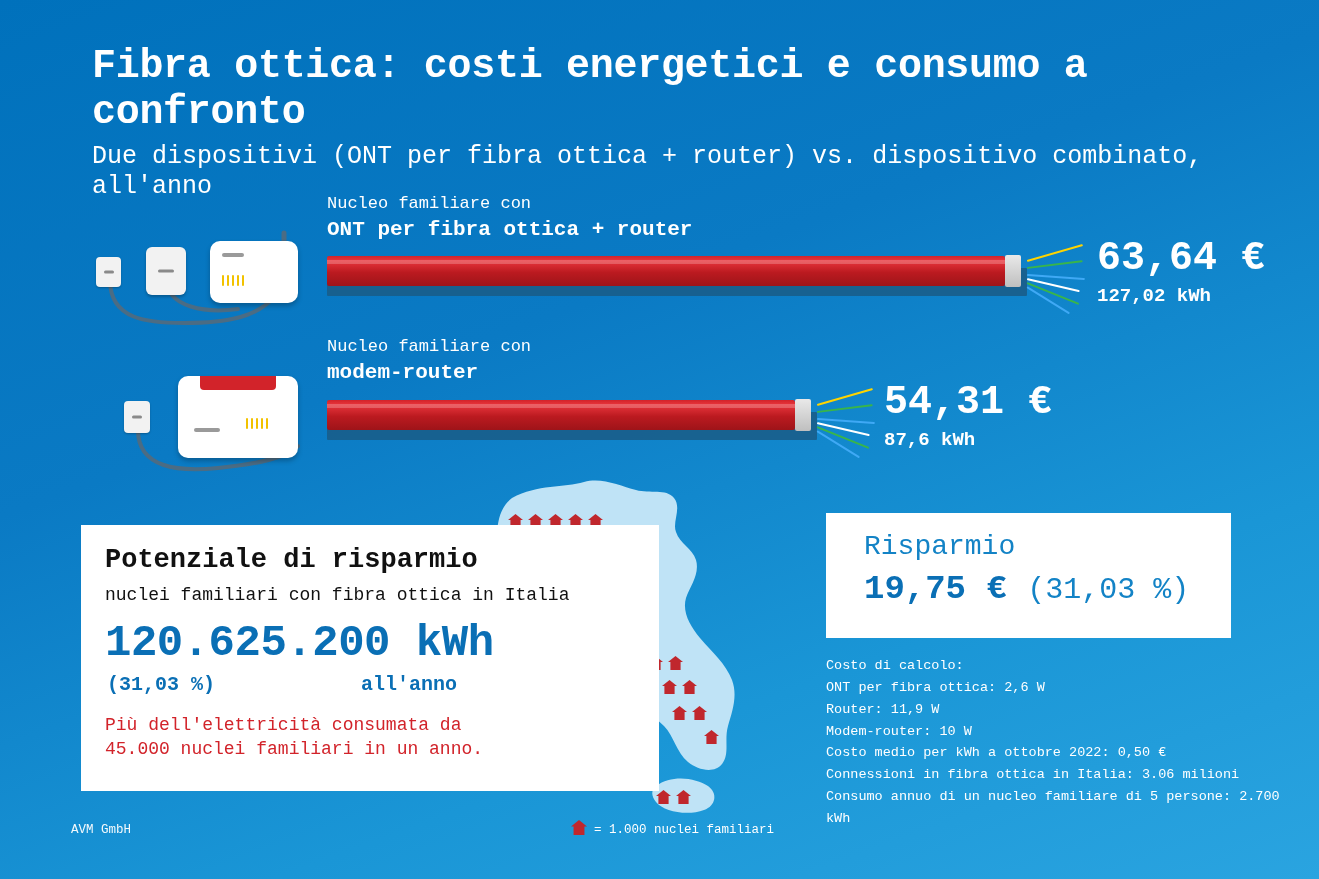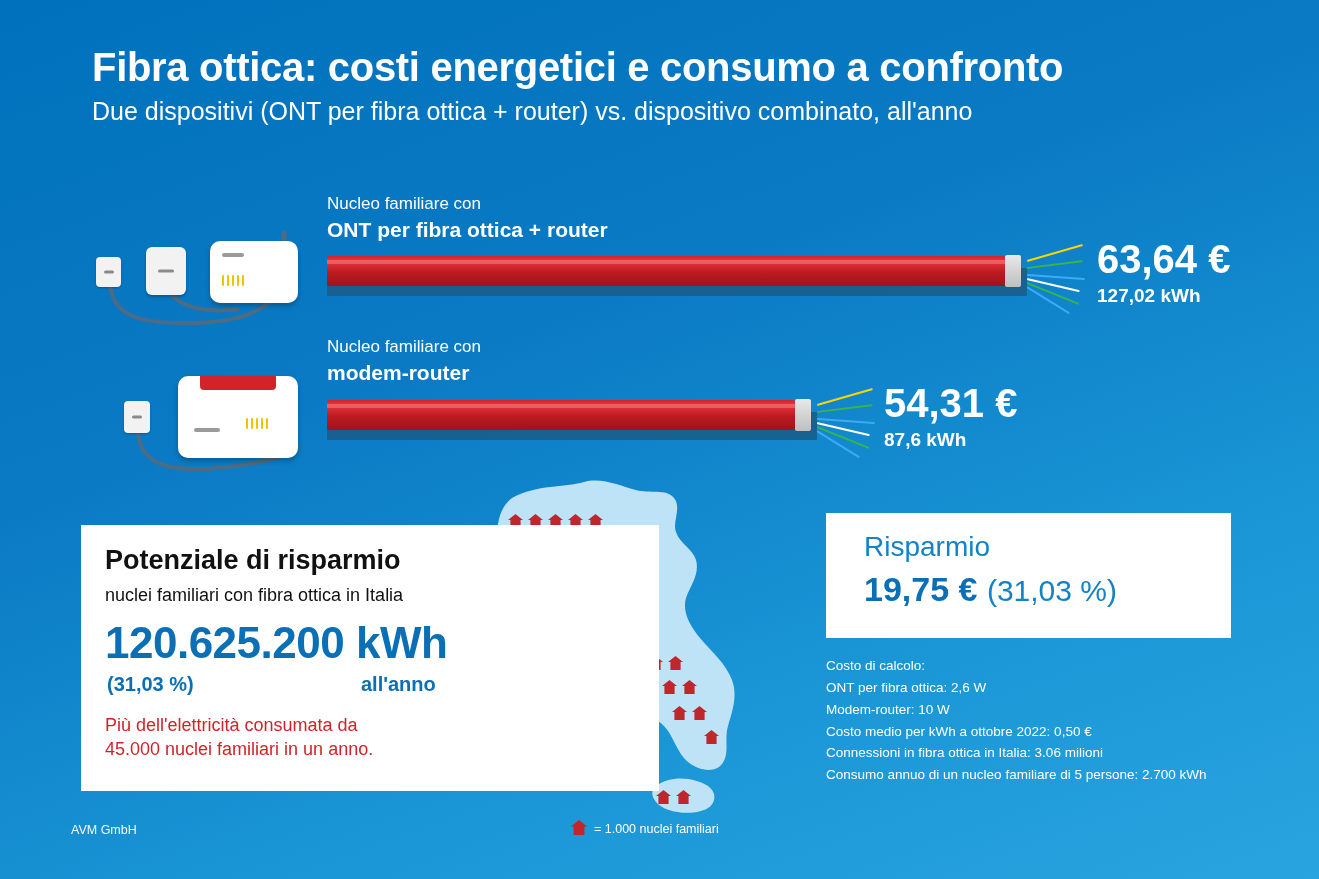--- a/index.html
+++ b/index.html
@@ -13,20 +13,21 @@
     overflow: hidden;
     font-family: "Liberation Sans", sans-serif;
     color: #ffffff;
     position: relative;
   }
   #infographic {
     position: absolute;
     inset: 0;
     background: linear-gradient(160deg, #0071bc 0%, #0a7ac4 38%, #1a96d6 72%, #2aa4e0 100%);
     overflow: hidden;
+    font-family: Liberation Mono, monospace;
   }
 
   
   .header { position: absolute; left: 92px; top: 44px; width: 1150px; }
   .title {
     font-size: 40px;
     font-weight: bold;
     letter-spacing: -0.3px;
     margin: 0;
     line-height: 1.15;
@@ -549,20 +550,21 @@
     <div class="rs-title">Risparmio</div>
     <div class="rs-val">
       <span>19,75 €</span>
       <span class="pcts">(31,03 %)</span>
     </div>
   </div>
 
   <div class="calc-base">
     <div>Costo di calcolo:</div>
     <div>ONT per fibra ottica: 2,6 W</div>
+    <div>Router: 11,9 W</div>
     <div>Modem-router: 10 W</div>
     <div>Costo medio per kWh a ottobre 2022: 0,50 €</div>
     <div>Connessioni in fibra ottica in Italia: 3.06 milioni</div>
     <div>Consumo annuo di un nucleo familiare di 5 persone: 2.700 kWh</div>
   </div>
 
   <div class="credit">AVM GmbH</div>
 
   <div class="legend">
     <span>

